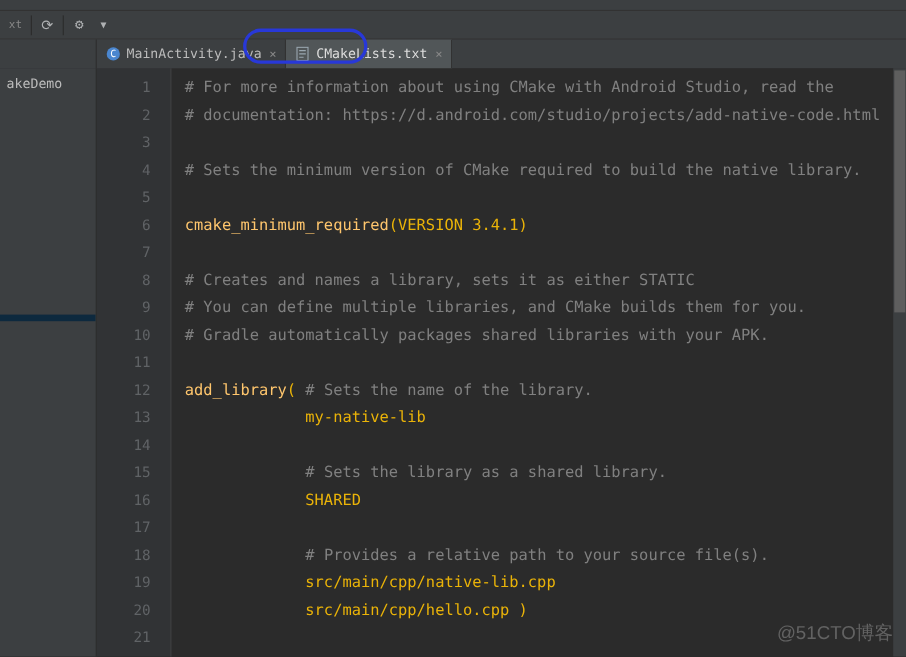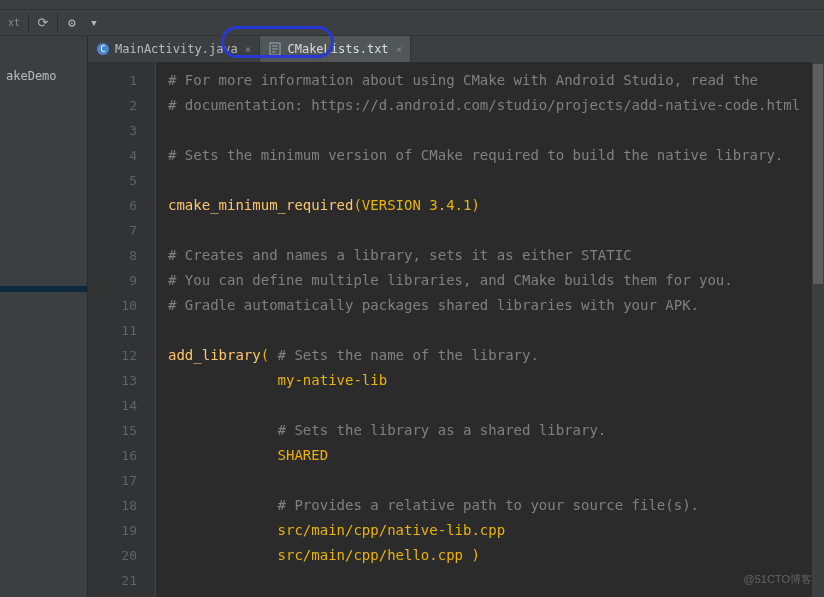--- a/index.html
+++ b/index.html
@@ -150,21 +150,21 @@
       width: 10px;
       height: 220px;
       background: #5e5e5e;
       border-radius: 0;
     }
     .watermark {
       position: absolute;
       right: 12px;
       bottom: 10px;
       color: rgba(200,200,200,0.35);
-      font-size: 11px;
+      font-size: 17px;
       font-family: sans-serif;
     }
   </style>
 </head>
 <body>
 
 <div class="top-bar"></div>
 
 <div class="toolbar-strip">
   <span class="toolbar-icon" style="font-size:10px;color:#888">xt</span>

